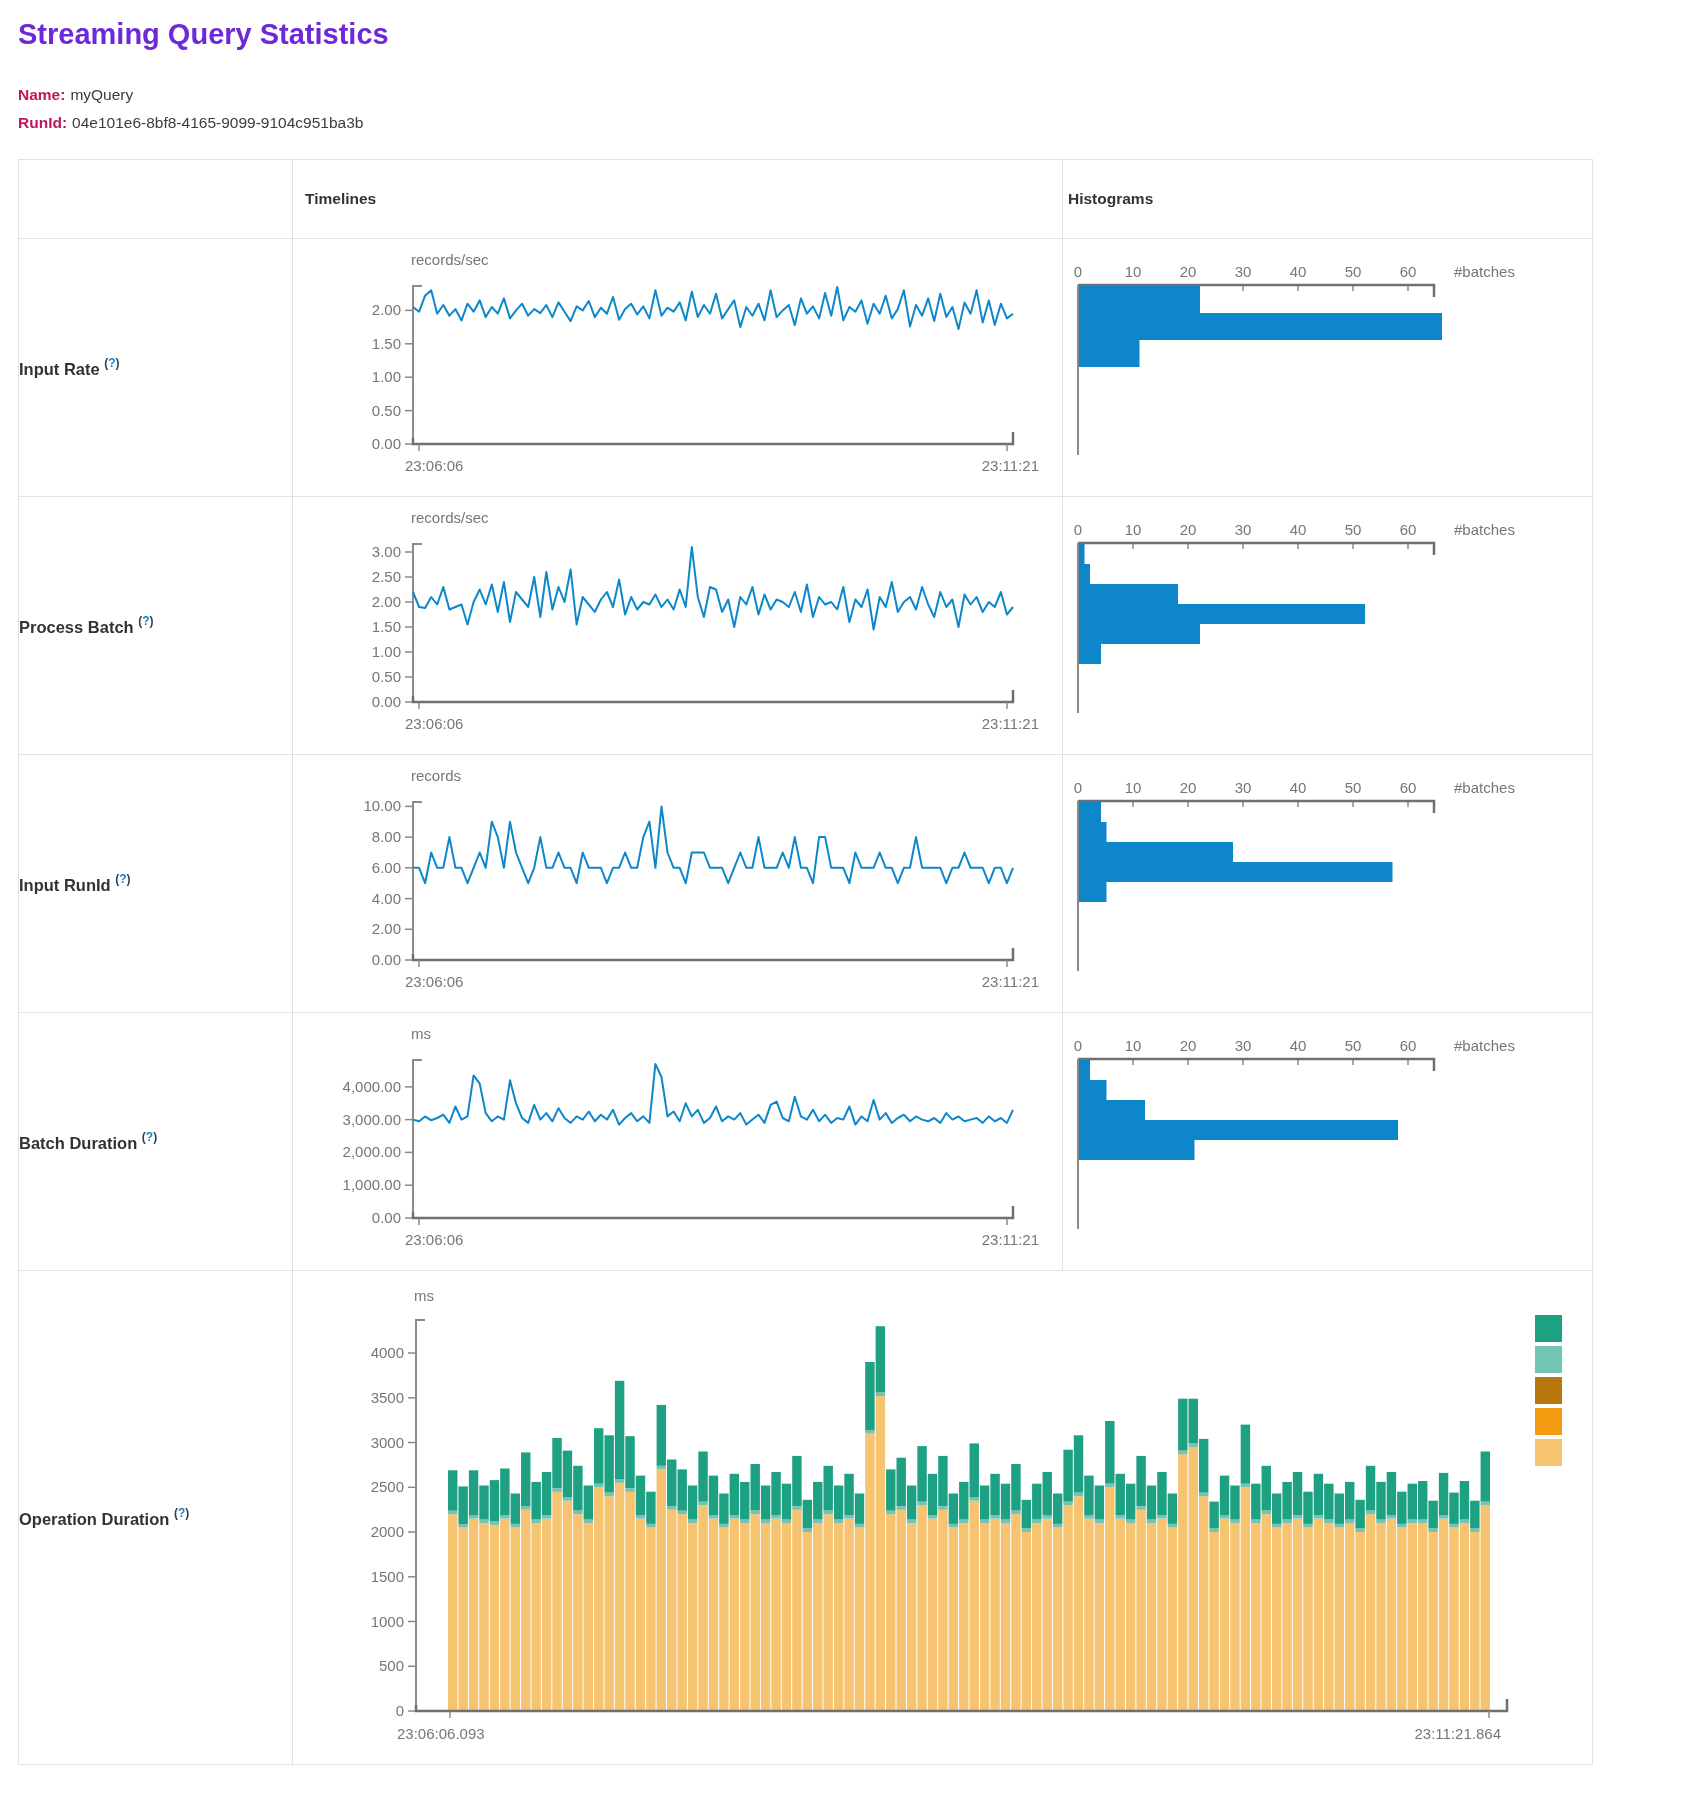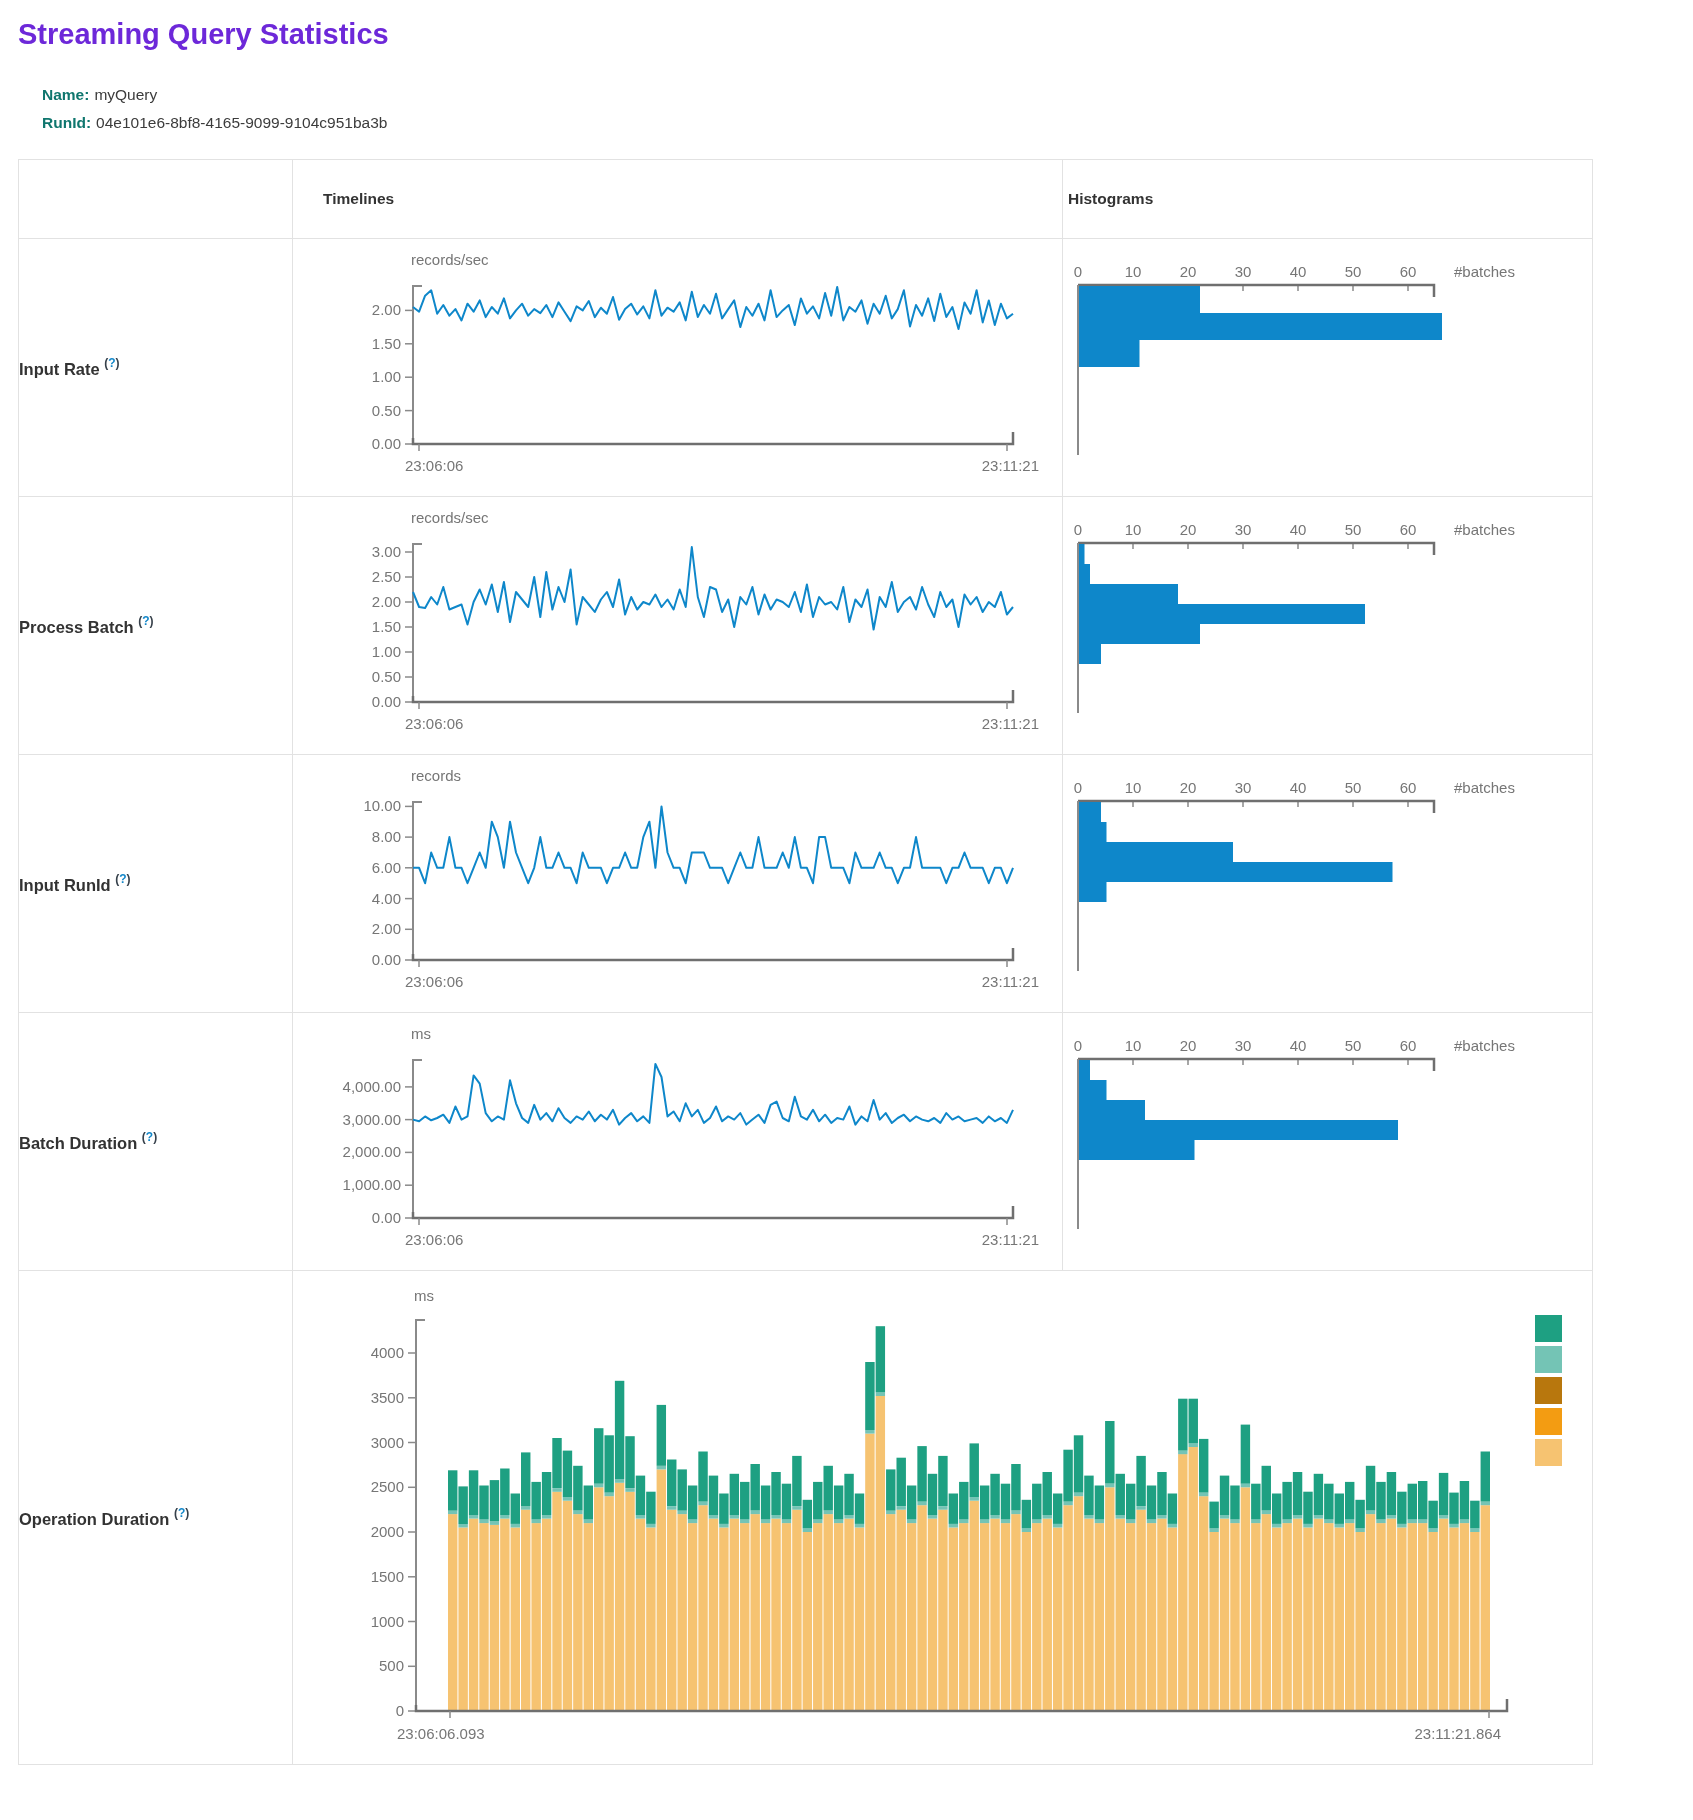--- a/index.html
+++ b/index.html
@@ -3,26 +3,26 @@
 <meta charset="utf-8">
 <style>
   html,body{margin:0;padding:0;background:#fff;color:#333;
     font-family:"Liberation Sans","DejaVu Sans",sans-serif;}
   .page{width:1693px;height:1820px;position:relative;background:#fff;overflow:hidden;}
   .content{padding:0 18px;}
   h1.title{font-size:29px;font-weight:bold;color:#6d28d9;margin:18px 0 0 0;letter-spacing:0;}
   .subtitle{font-size:15.5px;color:#3c3c3c;margin-top:16px;}
   .subtitle b{color:#222;}
   .meta{margin-top:30px;font-size:15.5px;color:#3c3c3c;line-height:1.8;}
-  .meta b{color:#0f766e;margin-right:5px;margin-left:24px;}
+  .meta b{color:#be185d;margin-right:5px;}
   table.stats{border-collapse:collapse;table-layout:fixed;width:1574px;margin-top:22px;
     border:1px solid #e2e2e2;}
   table.stats th,table.stats td{border:1px solid #e2e2e2;padding:0;vertical-align:middle;}
   th.hd{height:78px;text-align:left;font-size:15.5px;font-weight:bold;color:#333;}
-  th.hd.tl{padding-left:30px;}
+  th.hd.tl{padding-left:12px;}
   th.hd.hg{padding-left:5px;}
   td.lblcell{padding-left:17px;font-size:16.5px;font-weight:bold;color:#333;}
   sup.tip{font-size:12px;font-weight:bold;position:relative;top:-1px;cursor:default;}
   sup.tip .p{color:#36404a;}
   sup.tip .q{color:#1387c9;}
   td.chartcell{vertical-align:top;}
   .chart{position:relative;}
   .opwrap{position:relative;width:1300px;height:493px;}
   .legend{position:absolute;left:1242px;top:44px;width:27px;}
   .legend .sw{width:27px;height:27px;margin-bottom:4px;}

